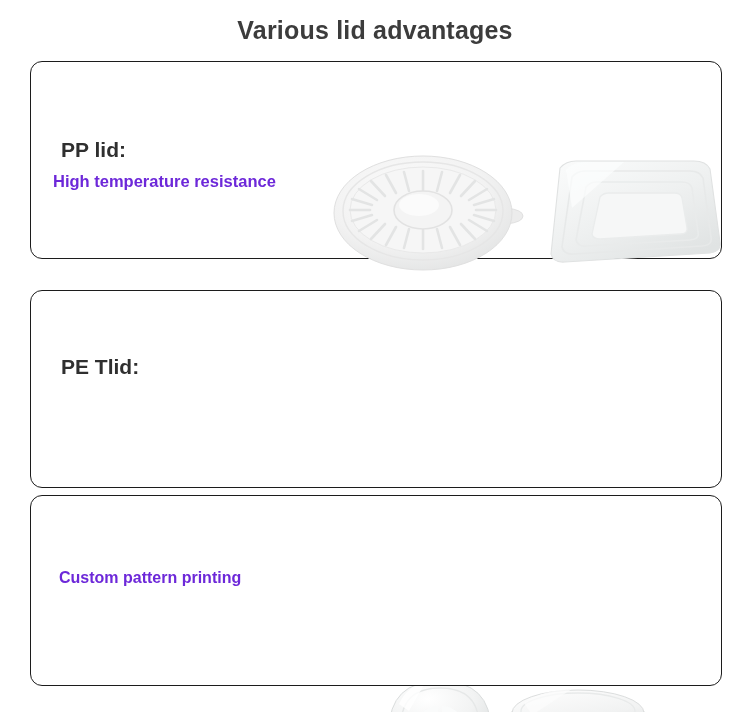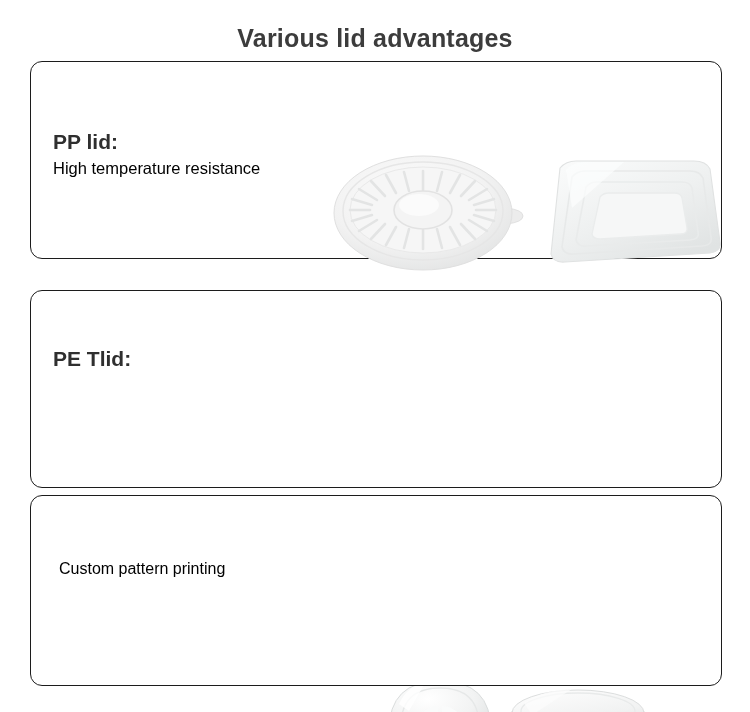--- a/index.html
+++ b/index.html
@@ -11,21 +11,21 @@
     width: 750px;
     height: 712px;
     font-family: "Liberation Sans", sans-serif;
     color: #3a3a3a;
     overflow: hidden;
     position: relative;
   }
 
   .page-title {
     position: absolute;
-    top: 24px;
+    top: 16px;
     left: 0;
     width: 750px;
     text-align: center;
     font-size: 25px;
     font-weight: bold;
     color: #3c3c3c;
     letter-spacing: 0.2px;
   }
 
   .card {
@@ -44,36 +44,36 @@
   .card-text {
     position: absolute;
     left: 22px;
     width: 275px;
   }
   .card-heading {
     font-size: 21px;
     font-weight: bold;
     color: #2f2f2f;
     line-height: 1.16;
-    margin: 0;
+    margin: 8px;
     white-space: pre-line;
   }
   .card-desc {
     font-size: 16.5px;
-    font-weight: normal;
-    color: #000000;
+    font-weight: bold;
+    color: #6d28d9;
     line-height: 1.45;
     margin: 3px 0 0 0;
     white-space: pre-line;
   }
   #card-pp   .card-text { top: 68px; }
   #card-pe   .card-text { top: 56px; }
   #card-film .card-text { top: 48px; }
   #card-film .card-heading { line-height: 1.12; }
-  #card-film .card-desc { margin-top: 13px; padding-left: 6px; font-size: 16px; }
+  #card-film .card-desc { margin-top: 22px; padding-left: 6px; font-size: 16px; }
 
   
   .art { position: absolute; }
 
   svg { display: block; overflow: visible; }
 
   
   #art-pp-round  { left: 300px; top: 88px; }
   #art-pp-rect   { left: 495px; top: 82px; }
   

